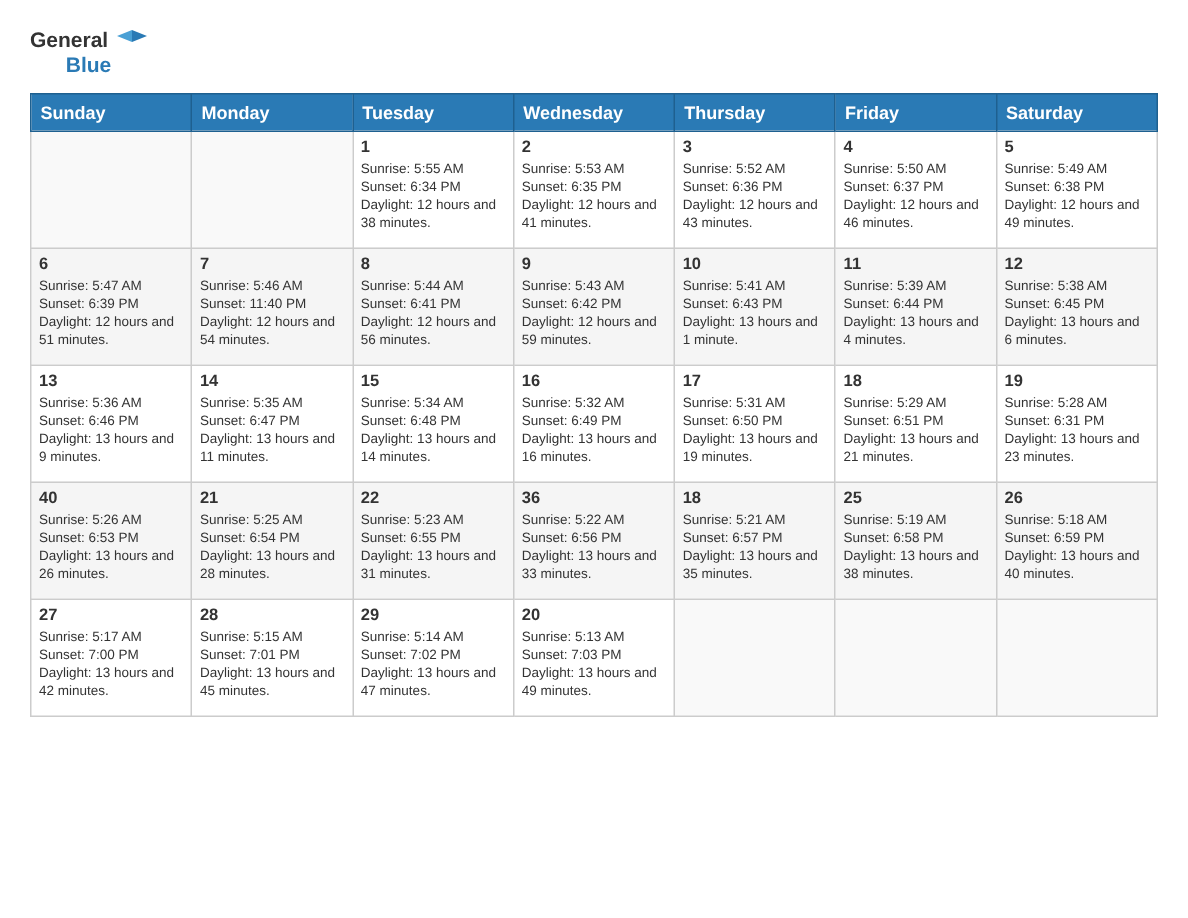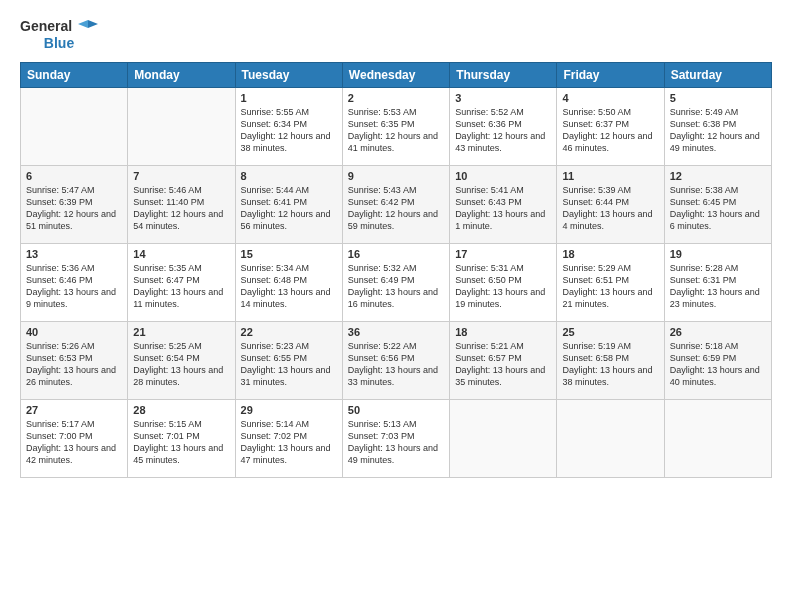--- a/index.html
+++ b/index.html
@@ -300,21 +300,21 @@
 Sunset: 7:01 PM
 Daylight: 13 hours and 45 minutes.</div>
           </td>
           <td>
             <span class="day-number">29</span>
             <div class="day-info">Sunrise: 5:14 AM
 Sunset: 7:02 PM
 Daylight: 13 hours and 47 minutes.</div>
           </td>
           <td>
-            <span class="day-number">50</span>
+            <span class="day-number">20</span>
             <div class="day-info">Sunrise: 5:13 AM
 Sunset: 7:03 PM
 Daylight: 13 hours and 49 minutes.</div>
           </td>
           <td class="empty"></td>
           <td class="empty"></td>
           <td class="empty"></td>
         </tr>
       </tbody>
   </table>

